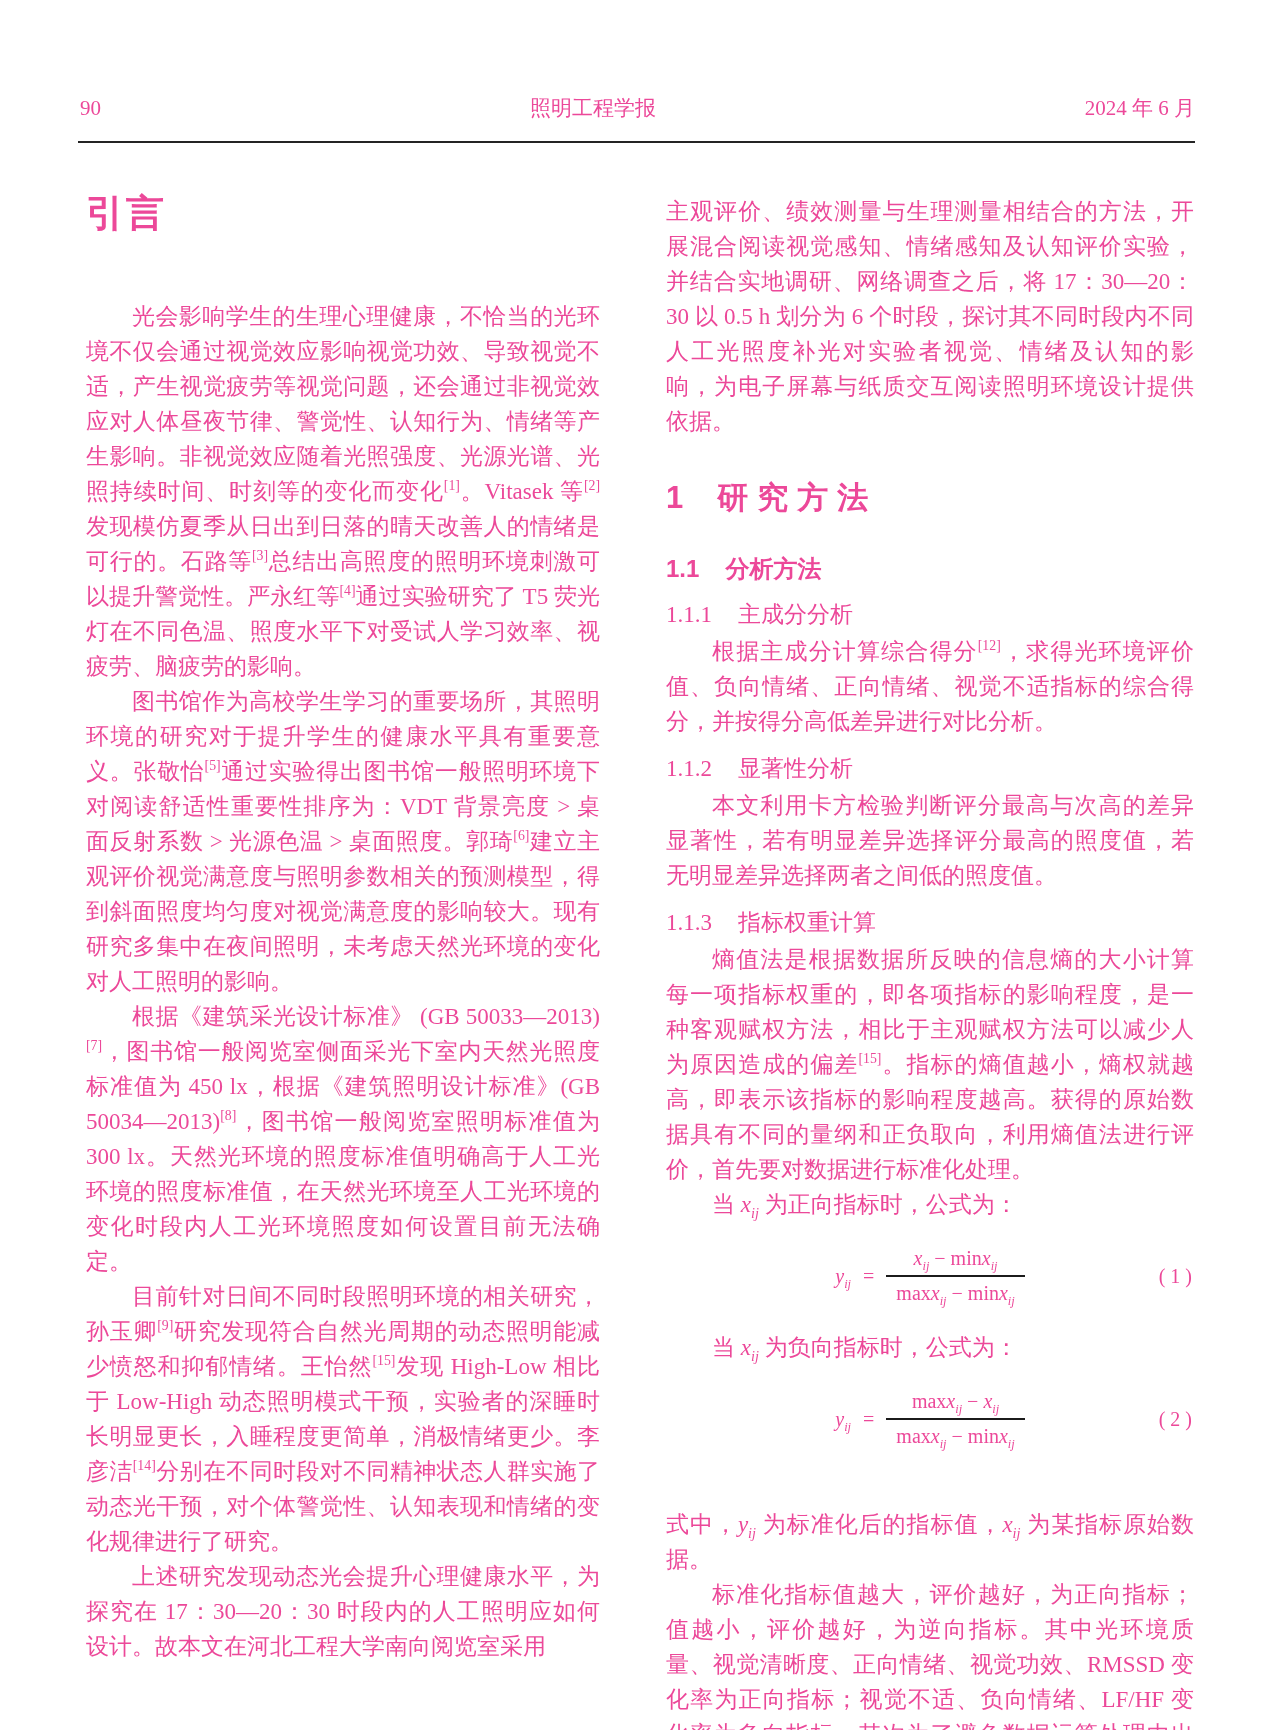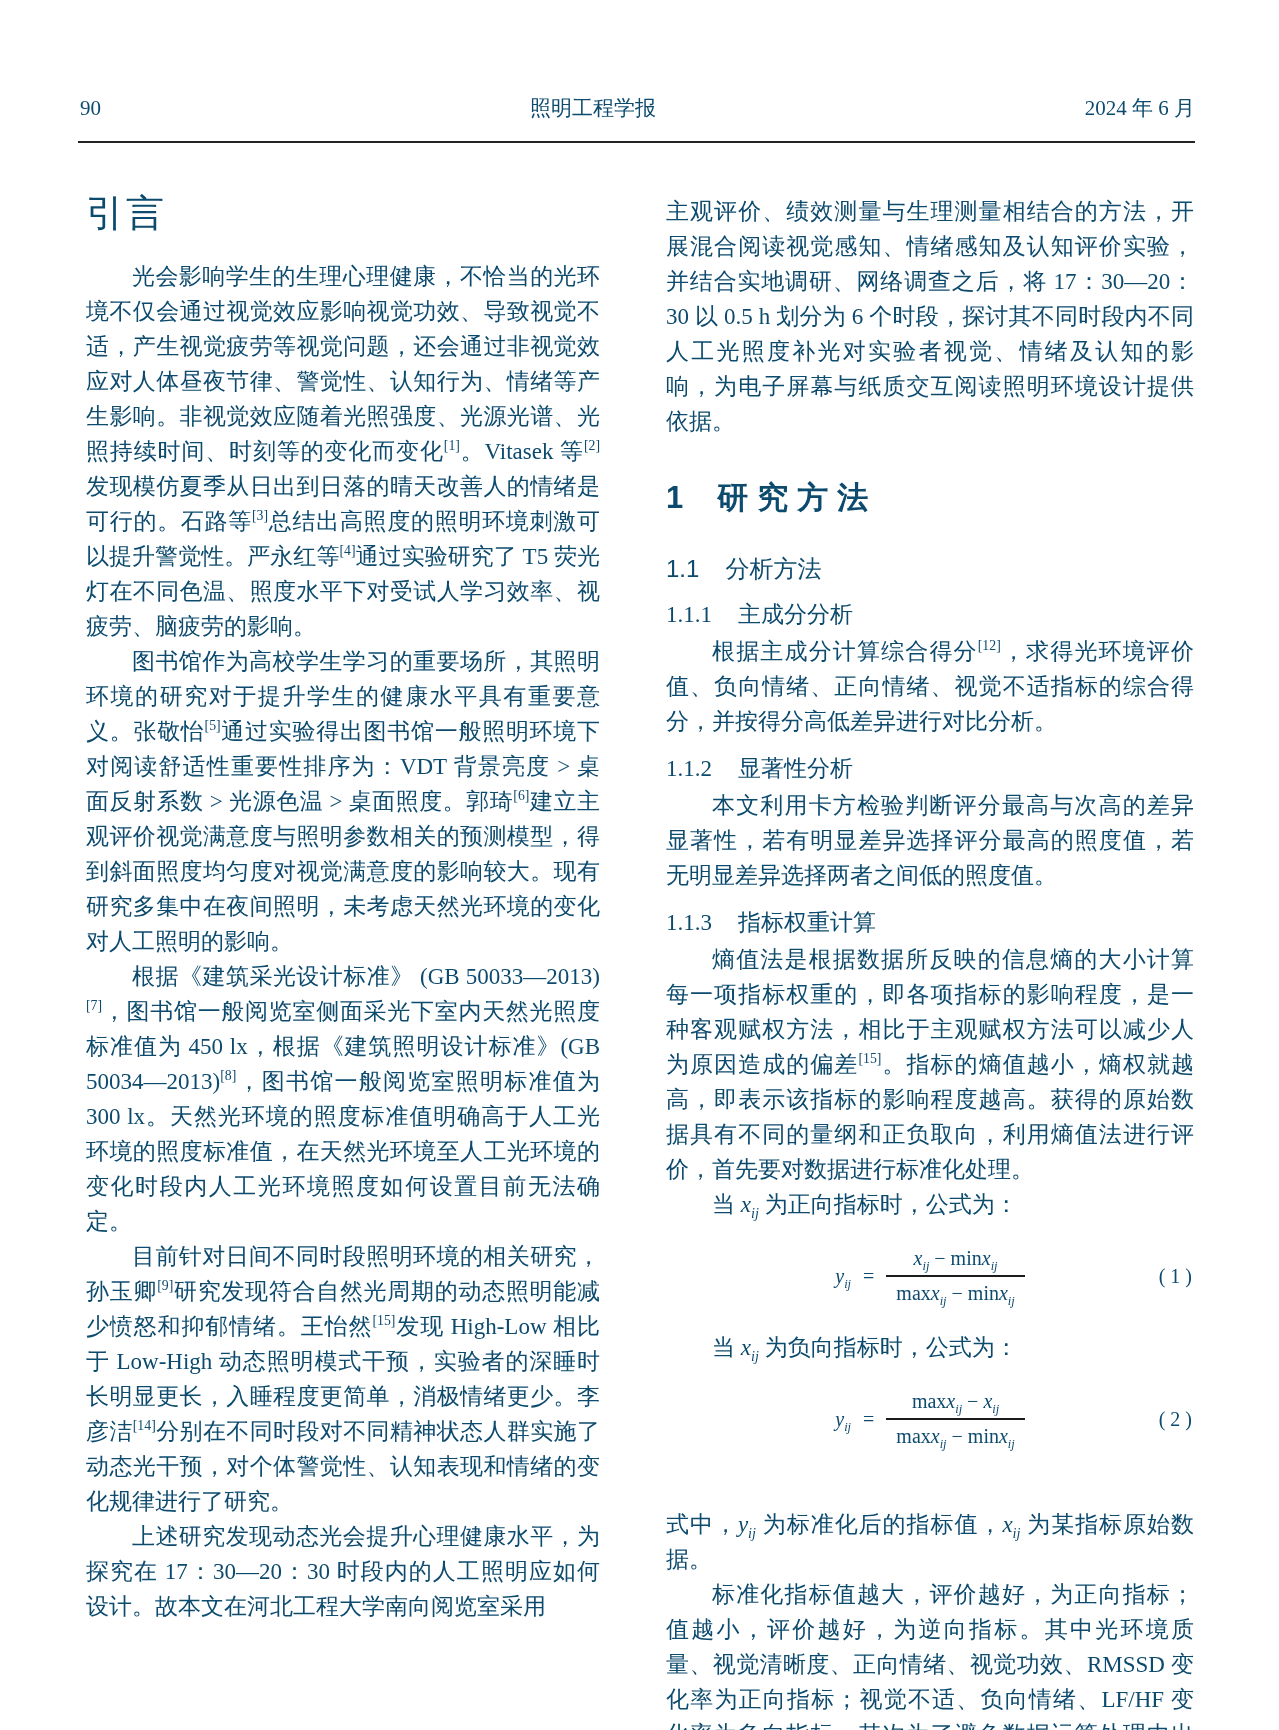--- a/index.html
+++ b/index.html
@@ -1,21 +1,21 @@
 <!DOCTYPE html>
 <html><head>
 <meta charset="utf-8">
 <style>
   html, body { margin: 0; padding: 0; background: #ffffff; }
   .page {
     position: relative;
     width: 1279px;
     height: 1730px;
     background: #ffffff;
-    color: #0c4a6e;
+    color: #ec4899;
     font-family: "Liberation Serif", "DejaVu Serif", serif;
     overflow: hidden;
   }
   .page-header {
     position: absolute;
     left: 80px; top: 94px; width: 1115px;
     display: flex; justify-content: space-between; align-items: baseline;
     font-size: 21px;
   }
   .header-rule {
@@ -26,34 +26,34 @@
   .col { position: absolute; text-align: justify; }
   .col-left  { left: 86px;  top: 168px; width: 514px; }
   .col-right { left: 666px; top: 150px; width: 528px; }
   .body { font-size: 23px; line-height: 35px; margin: 0; text-indent: 2em; }
   .noindent { text-indent: 0; margin-top: 44px; }
   sup { font-size: 60%; line-height: 0; }
   sub { font-size: 62%; line-height: 0; font-style: italic; }
   i { font-style: italic; }
   .intro-title {
     font-family: "Liberation Sans", "DejaVu Sans", sans-serif;
-    font-size: 38px; font-weight: 400;
-    margin: 20px 0 20px 0; text-align: left; letter-spacing: 2px;
+    font-size: 38px; font-weight: 700;
+    margin: 20px 0 60px 0; text-align: left; letter-spacing: 2px;
   }
   .sec-heading {
     font-family: "Liberation Sans", "DejaVu Sans", sans-serif;
     font-size: 31px; font-weight: 700;
     margin: 38px 0 34px 0; text-align: left;
     display: flex; align-items: baseline;
   }
   .sec-heading .h-num { letter-spacing: 0; margin-right: 34px; }
   .sec-heading .h-title { letter-spacing: 9px; }
   .subsec-heading {
     font-family: "Liberation Sans", "DejaVu Sans", sans-serif;
-    font-size: 24px; font-weight: 400;
+    font-size: 24px; font-weight: 700;
     margin: 0 0 10px 0; text-align: left;
     display: flex; align-items: baseline;
   }
   .subsec-heading .h-num { margin-right: 26px; }
   .subsub-heading {
     font-size: 23px; font-weight: 400;
     margin: 14px 0 4px 0; text-align: center;
     display: flex; align-items: baseline;
   }
   .subsub-heading .h-num { margin-right: 26px; }

